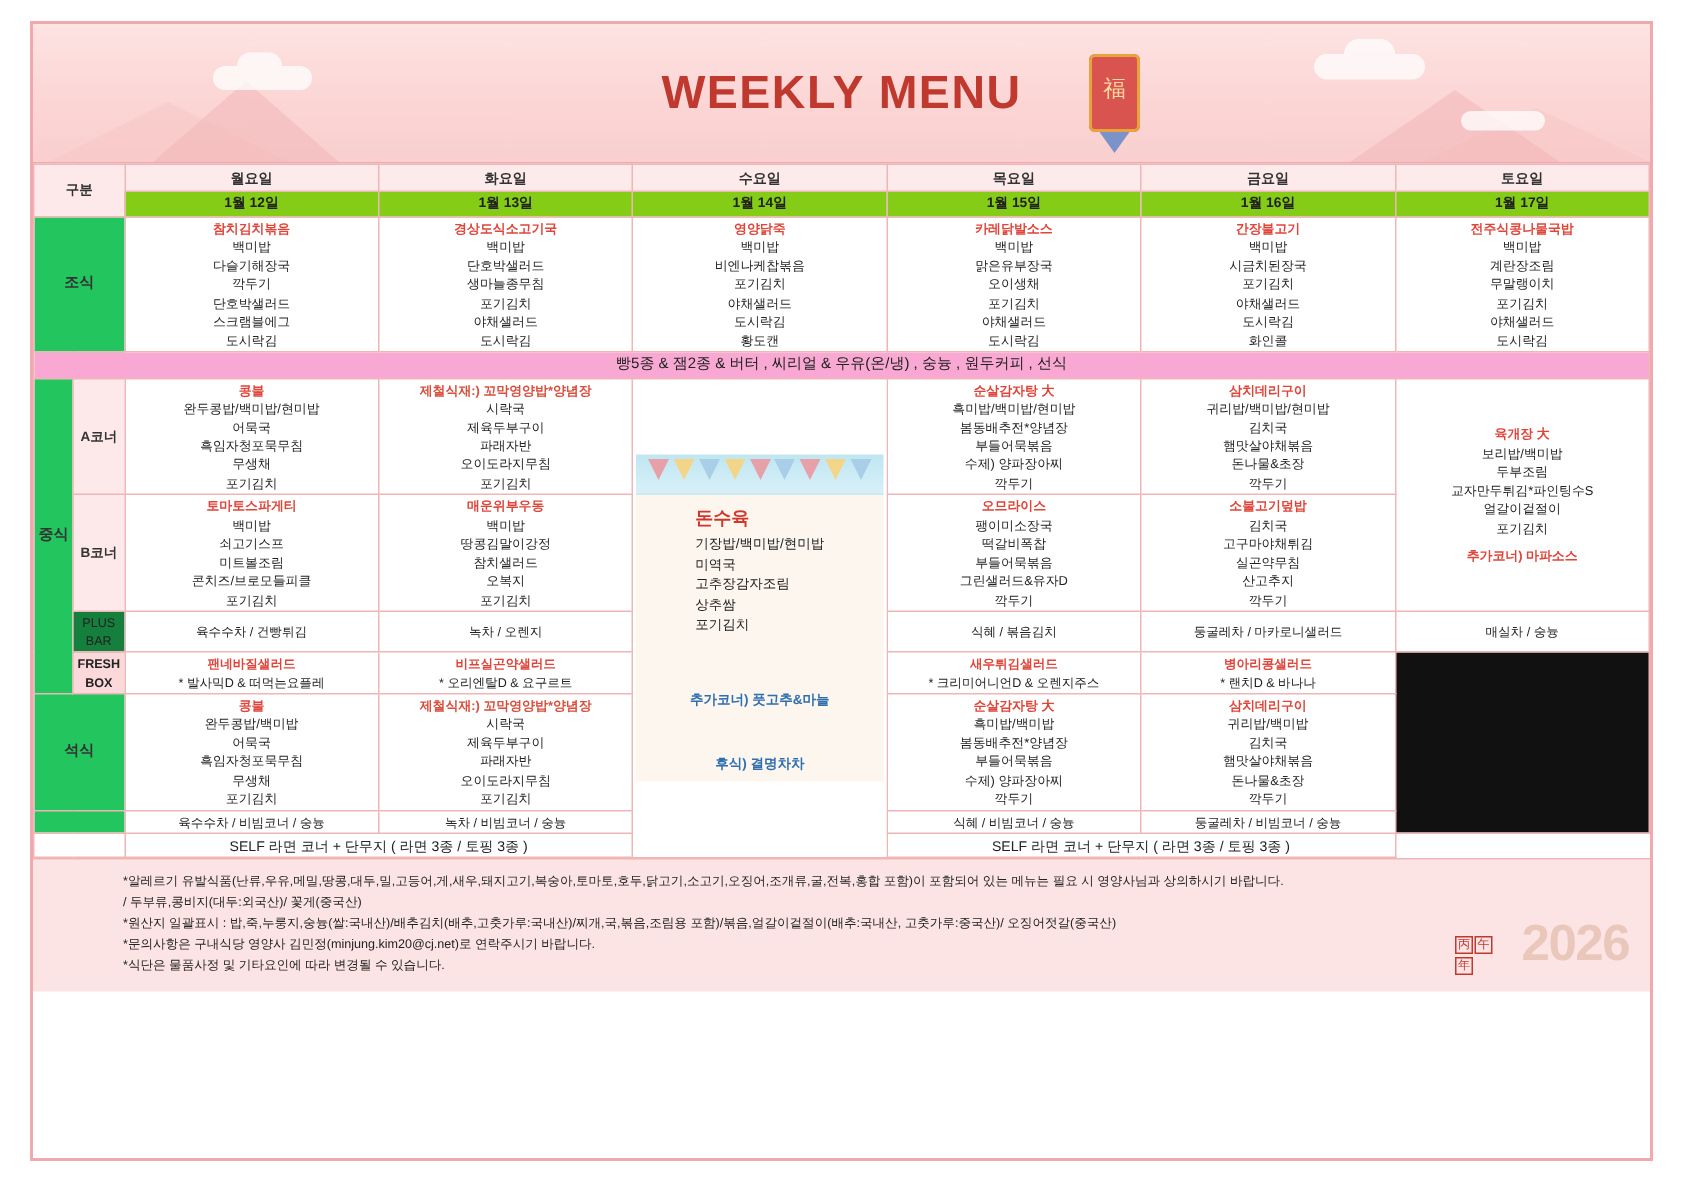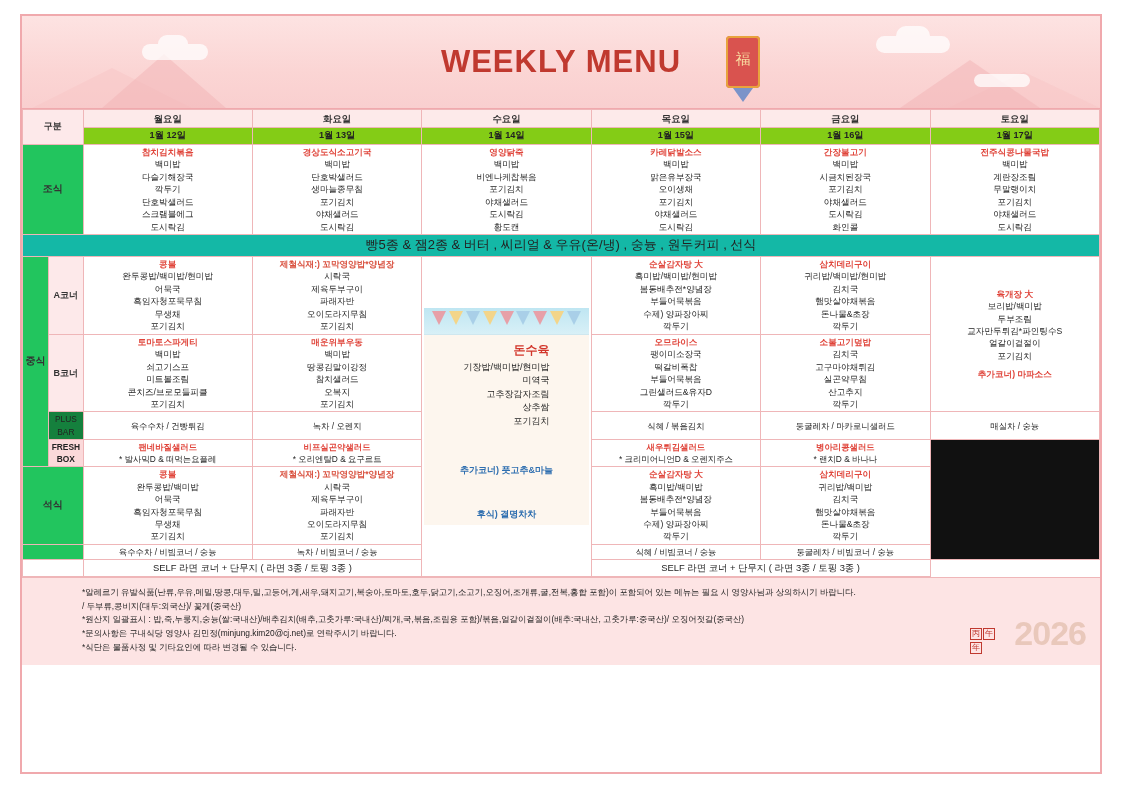--- a/index.html
+++ b/index.html
@@ -76,21 +76,21 @@
     border:1px solid #efb6b8;
     text-align:center;vertical-align:middle;
     padding:1px 2px;line-height:1.45;
   }
   .hdr{background:#fdeaea;font-weight:bold;font-size:9.4px;color:#333;height:15px;}
   .datecell{background:#84cc16;font-weight:bold;font-size:9.2px;height:14px;}
   .sidelbl{background:#22c55e;font-weight:bold;font-size:10px;width:26px;color:#333;}
   .cornerlbl{background:#fde9ea;font-weight:bold;font-size:9px;width:34px;color:#333;}
   .title-dish{color:#e0453b;font-weight:bold;}
   .title-dish2{color:#d94f3d;font-weight:bold;}
-  .bread-row td{font-size:13px;padding:3px 2px;background:#14b8a6;}
+  .bread-row td{font-size:10px;padding:3px 2px;background:#f9a8d4;}
   .plusbar td,.freshbox td{font-size:8.4px;}
   .lbl-plus{background:#15803d;font-size:8px;font-weight:normal;line-height:1.1;}
   .lbl-fresh{background:#fbd9da;font-size:8px;font-weight:bold;line-height:1.1;}
   .self-row td{font-size:9.4px;padding:5px 2px;margin-left:11px;}
   .cellwrap div{white-space:nowrap;}
   .center-promo{
     padding:0;position:relative;background:#fff;
   }
   
   .poster{
@@ -100,21 +100,21 @@
   }
   .poster .bunting{
     position:relative;height:26px;width:100%;
     background:linear-gradient(180deg,#bfe6f2 0%, #d8f0f7 100%);
     border-bottom:1px solid #cfe7ef;
   }
   .flagrow{position:absolute;top:3px;left:8px;right:8px;display:flex;justify-content:space-between;}
   .flag{width:0;height:0;border-left:7px solid transparent;border-right:7px solid transparent;border-top:14px solid #e7a0a8;}
   .flag:nth-child(2n){border-top-color:#f3d58a;}
   .flag:nth-child(3n){border-top-color:#a9cfe8;}
-  .promo-top{padding:6px 4px 2px;text-align:right;}
+  .promo-top{padding:6px 4px 2px;text-align:left;}
   .promo-top .big{color:#d2362b;font-weight:bold;font-size:12px;margin-bottom:2px;}
   .promo-top div{font-size:9px;line-height:1.5;}
   .promo-mid{margin-top:4px;text-align:center;font-size:9px;line-height:1.5;}
   .promo-mid .blue{color:#2f6fb0;font-weight:bold;margin-top:30px;}
   .photo{
     margin-top:4px;width:100%;flex:1;position:relative;
     background:linear-gradient(180deg,#6b4a33 0%,#8a5f3f 45%,#5d3f2b 100%);
     overflow:hidden;
   }
   .meatplate{

